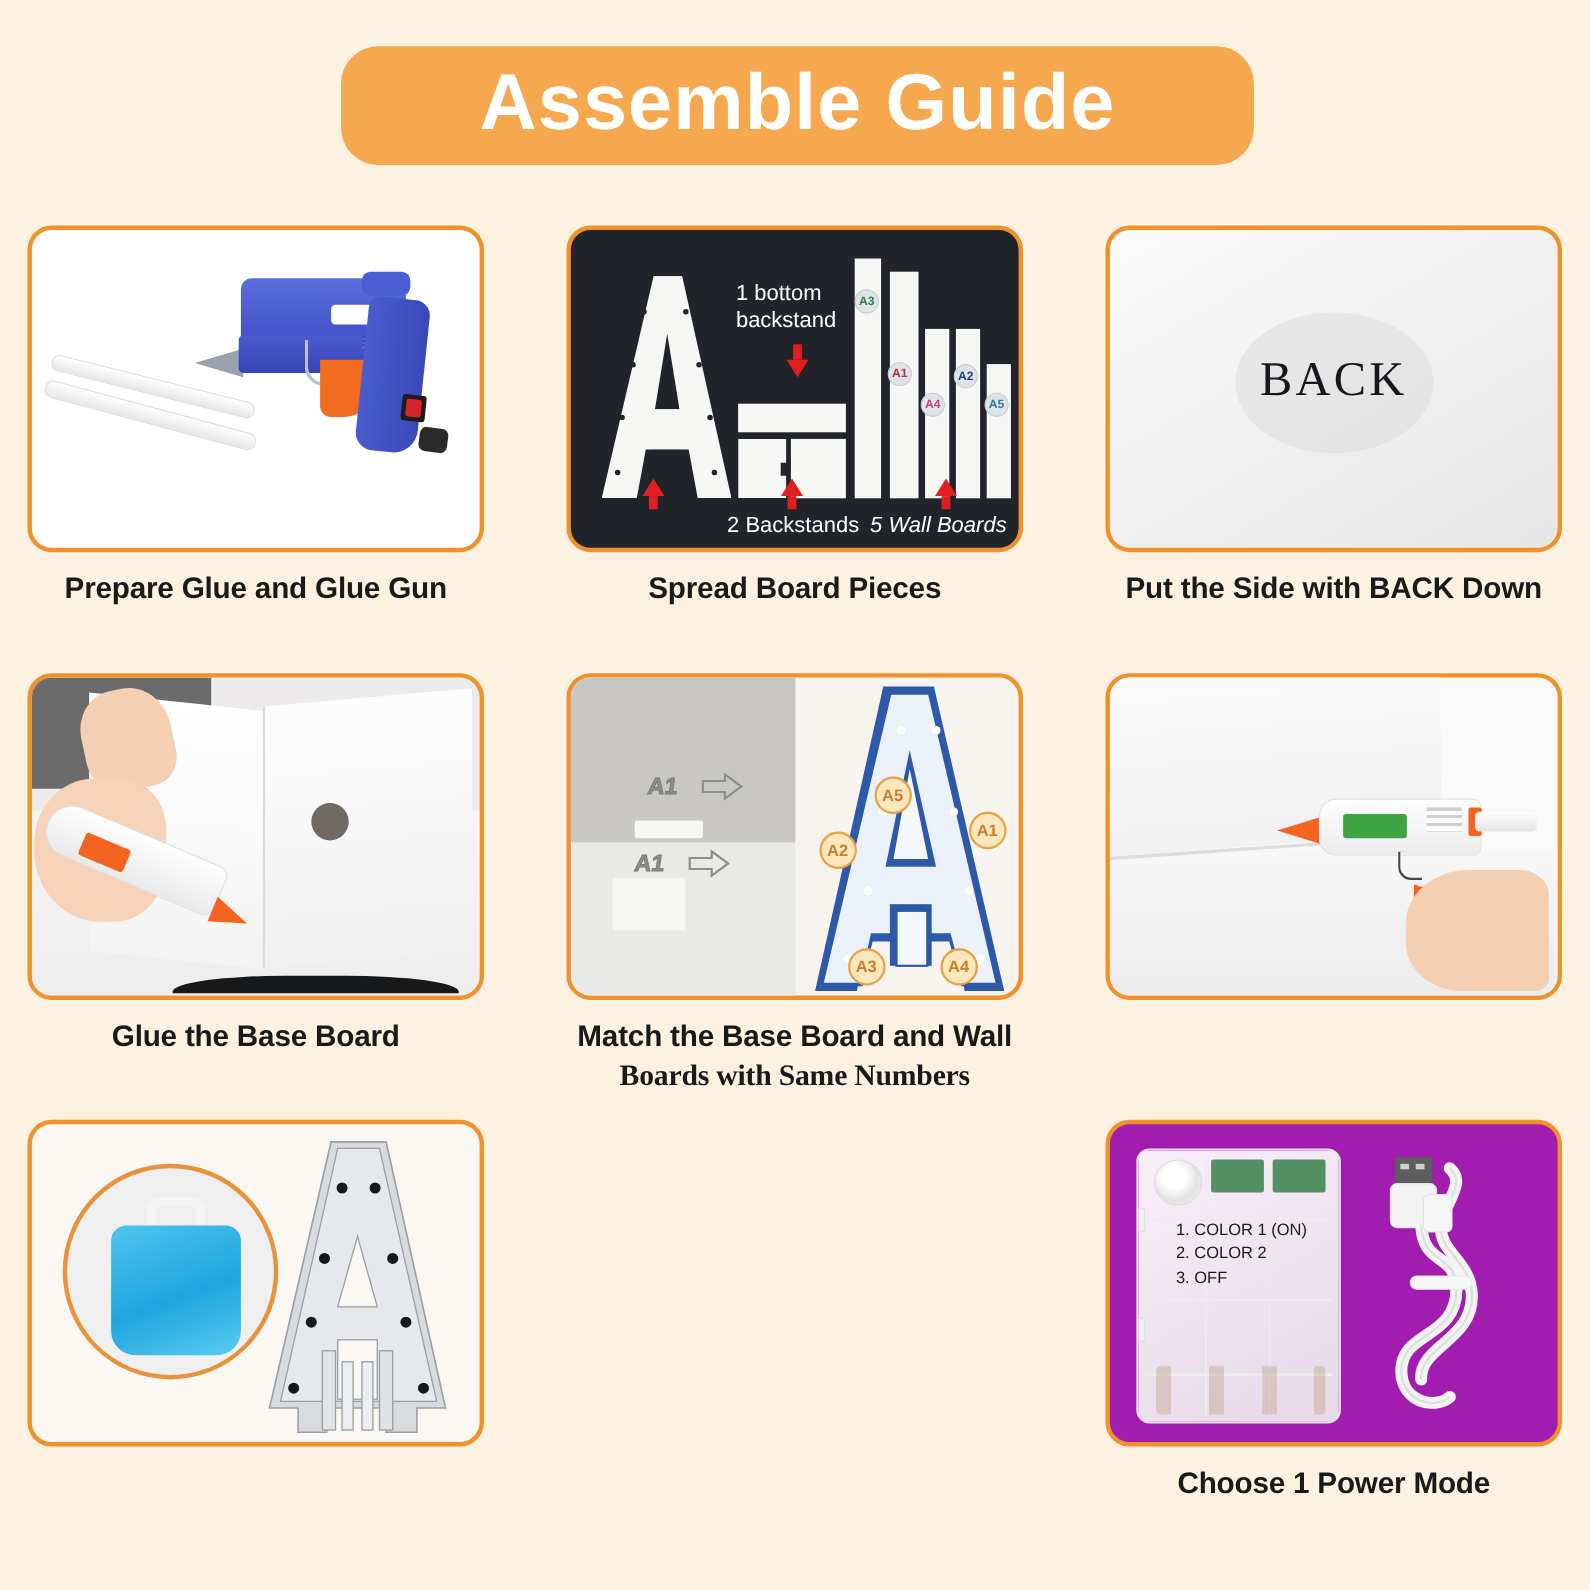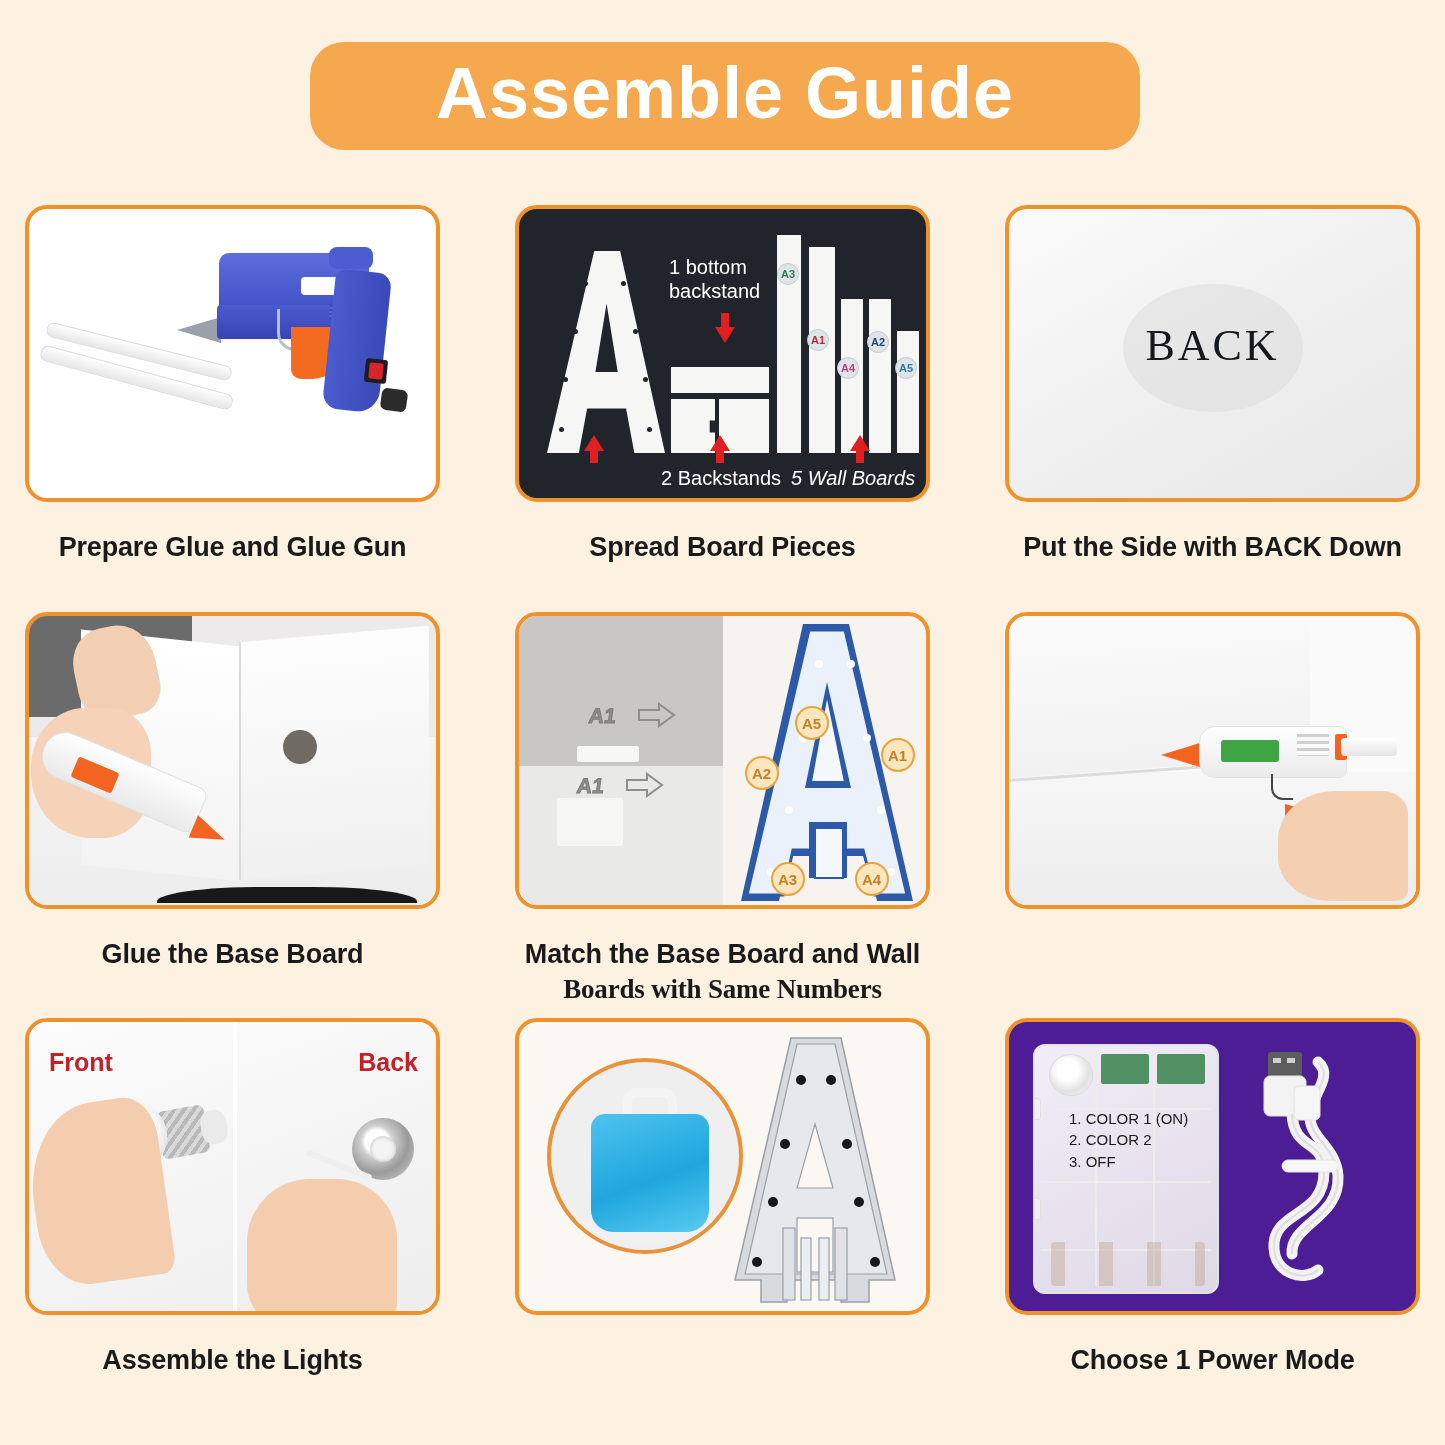--- a/index.html
+++ b/index.html
@@ -43,21 +43,21 @@
   .panel {
     width: 415px; height: 297px;
     border: 4px solid #F0922B;
     border-radius: 22px;
     background: #FFFFFF;
     overflow: hidden;
     position: relative;
   }
 
   .caption {
-    margin-top: 28px;
+    margin-top: 16px;
     text-align: center;
     font-size: 27px;
     font-weight: bold;
     color: #1A1A1A;
     line-height: 1.28;
     letter-spacing: -0.2px;
   }
   .caption .l2 { display: block; font-family: Liberation Serif, serif; }
 
   
@@ -464,21 +464,21 @@
     border: 9px solid #f4f4f4; border-bottom: none;
     border-radius: 14px 14px 0 0;
   }
   .bag-base {
     position: absolute; left: 18px; bottom: 6px; width: 162px; height: 26px;
     background: #f0f0f0;
   }
   .stand-A { position: absolute; right: 14px; top: 10px; width: 195px; height: 278px; }
 
   
-  .p-power { background: #4c1d95; }
+  .p-power { background: #a21caf; }
   .batt-box {
     position: absolute; left: 24px; top: 22px;
     width: 186px; height: 250px;
     background: linear-gradient(150deg,rgba(255,255,255,0.92),rgba(238,238,238,0.9));
     border: 2px solid #e3e3e3; border-radius: 12px;
     overflow: hidden;
   }
   .batt-grid {
     position: absolute; inset: 6px;
     background:
@@ -690,38 +690,20 @@
         <div class="hg-hand"></div>
       </div>
     </div>
 
   </div>
 </div>
 
 <div class="row row-3">
   <div class="row-inner">
 
-    <div class="cell">
-      <div class="panel p-lights">
-        <div class="lt-half left">
-          <div class="lt-word front">Front</div>
-          <div class="bulb-base"></div>
-          <div class="bulb-tip"></div>
-          <div class="bulb-glass"></div>
-          <div class="lt-hand1"></div>
-        </div>
-        <div class="lt-half right">
-          <div class="lt-word back">Back</div>
-          <div class="socket"></div>
-          <div class="lt-wire"></div>
-          <div class="lt-hand2"></div>
-        </div>
-      </div>
-      <div class="caption">Assemble the Lights</div>
-    </div>
 
     <div class="cell">
       <div class="panel p-stands">
         <div class="bag-ring">
           <div class="bag-base"></div>
           <div class="bag-handle"></div>
           <div class="bag-body"></div>
         </div>
         <svg class="stand-A" viewBox="0 0 195 278">
           <polygon points="74,6 124,6 178,248 152,248 152,270 124,270 124,248 70,248 70,270 44,270 44,248 18,248" fill="#d8dade" stroke="#9aa0a8" stroke-width="1.5"></polygon>

